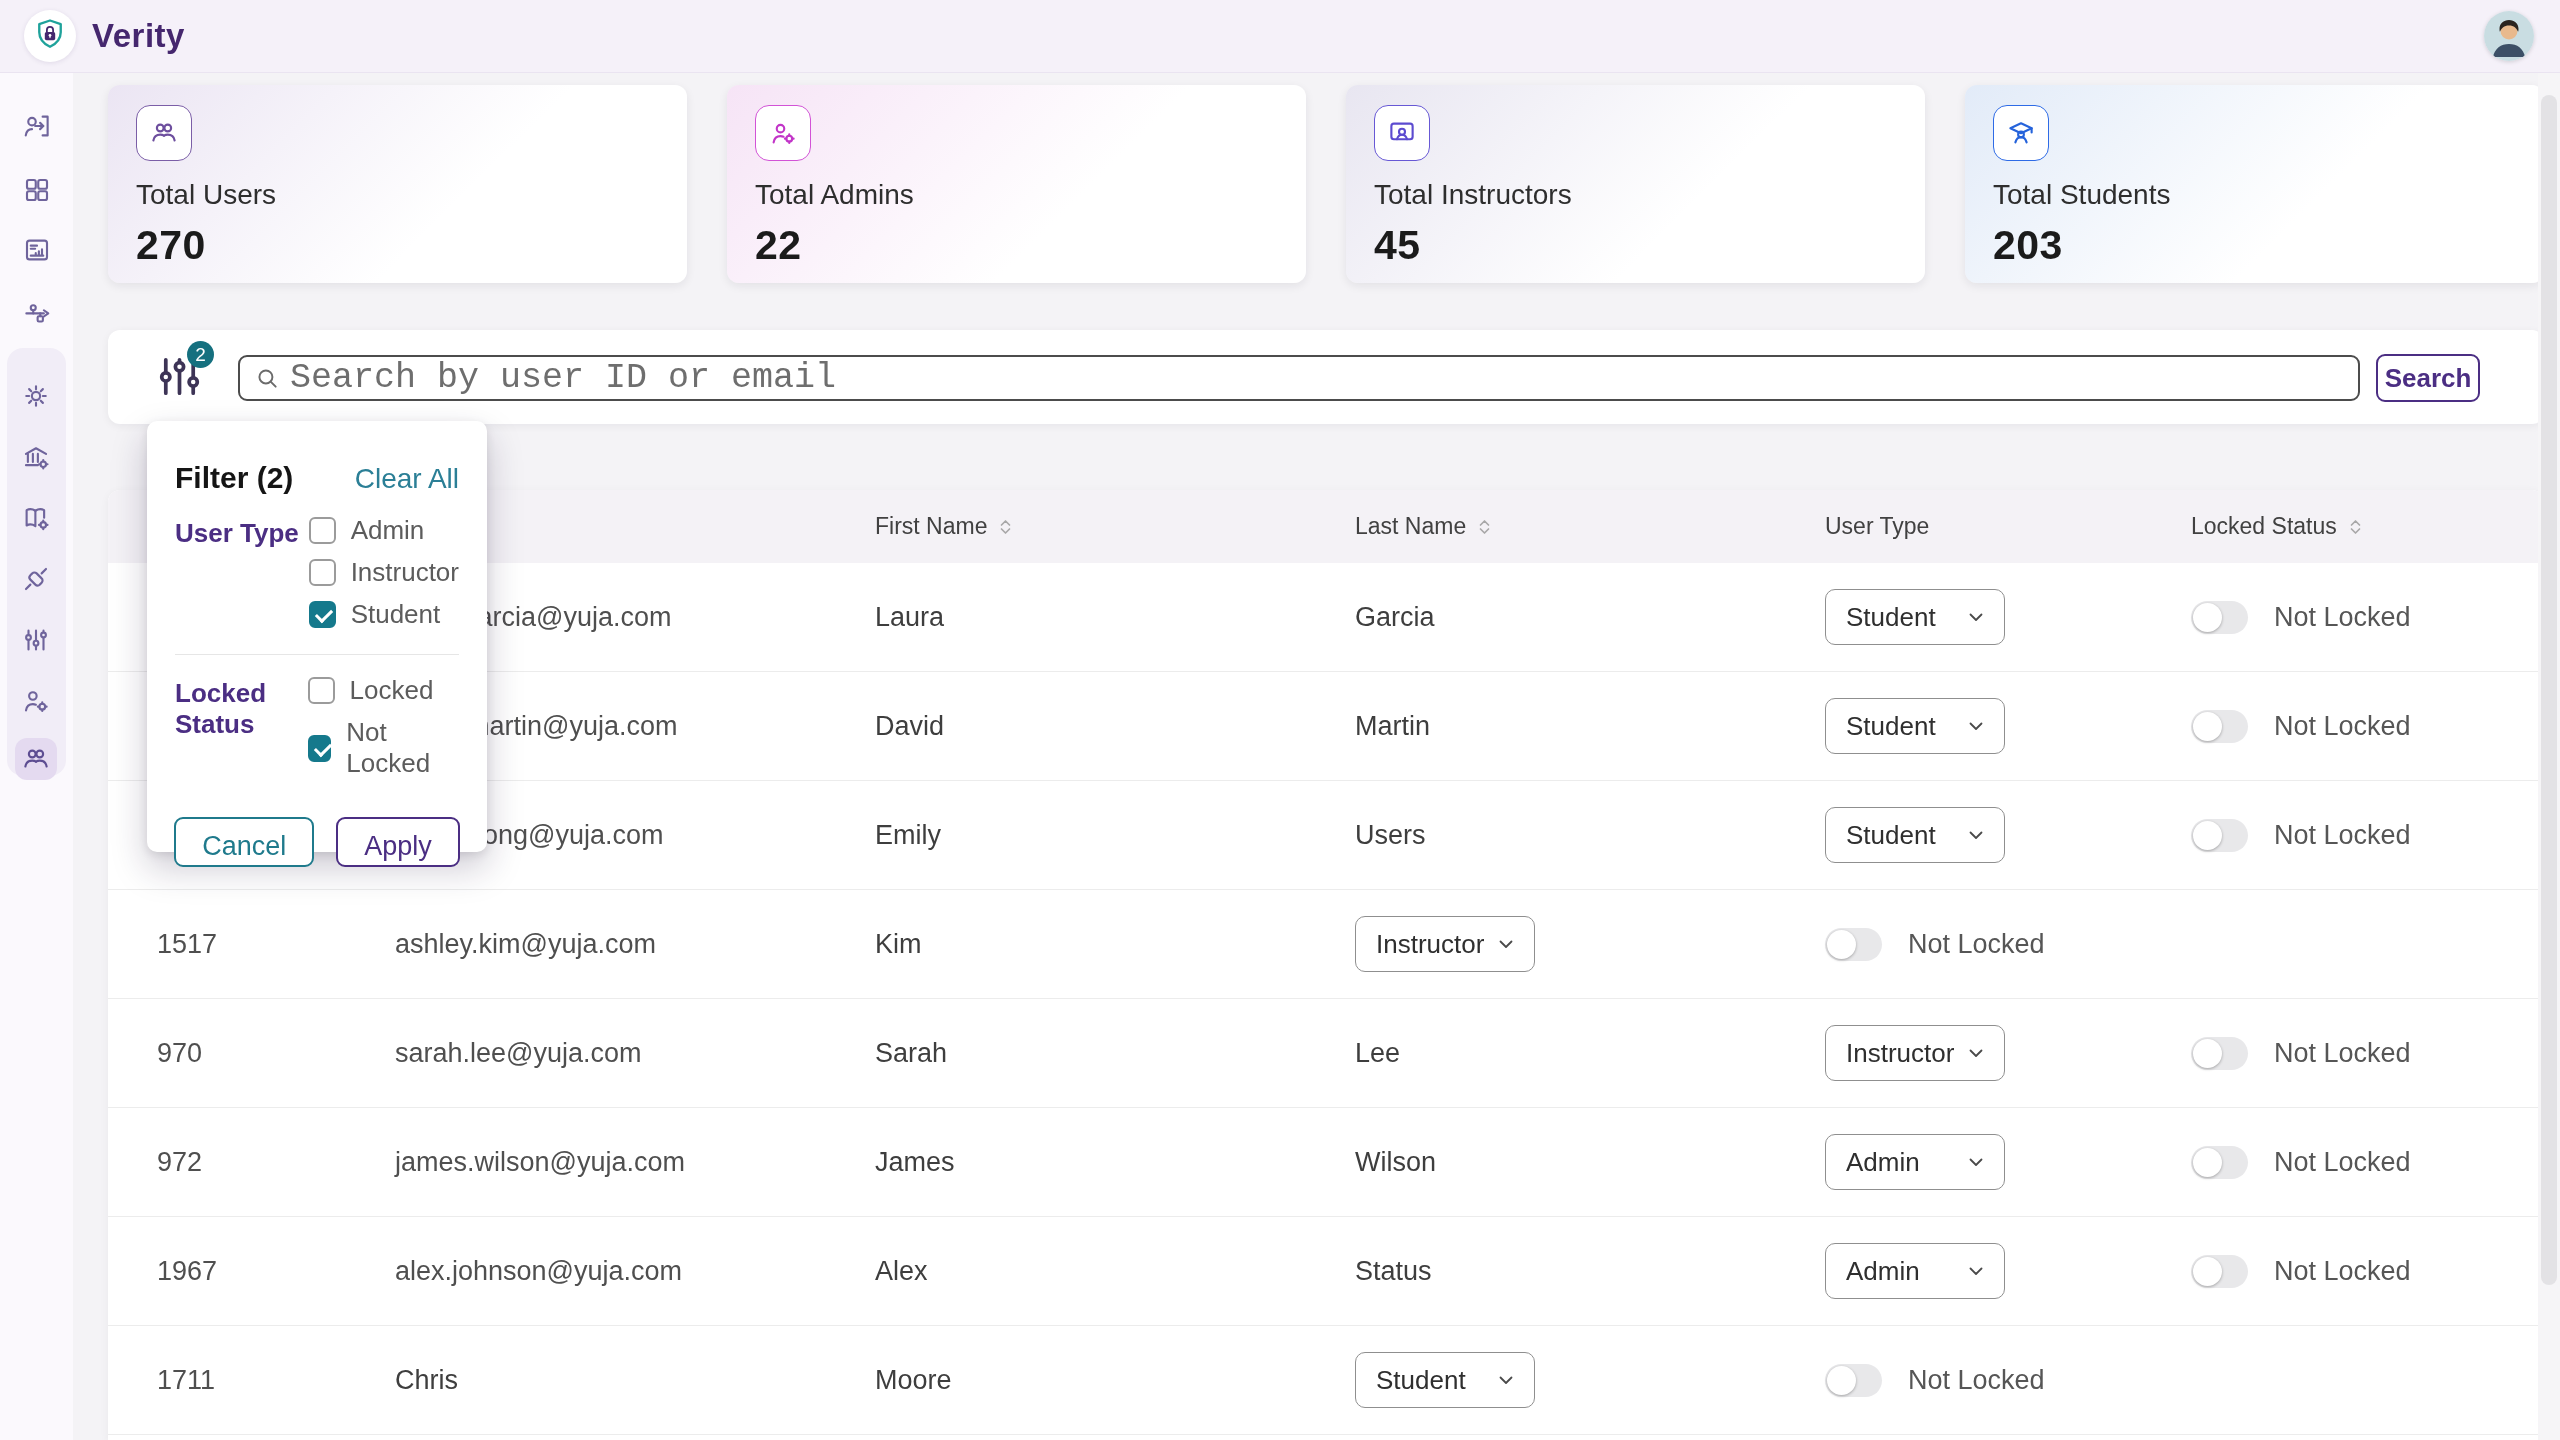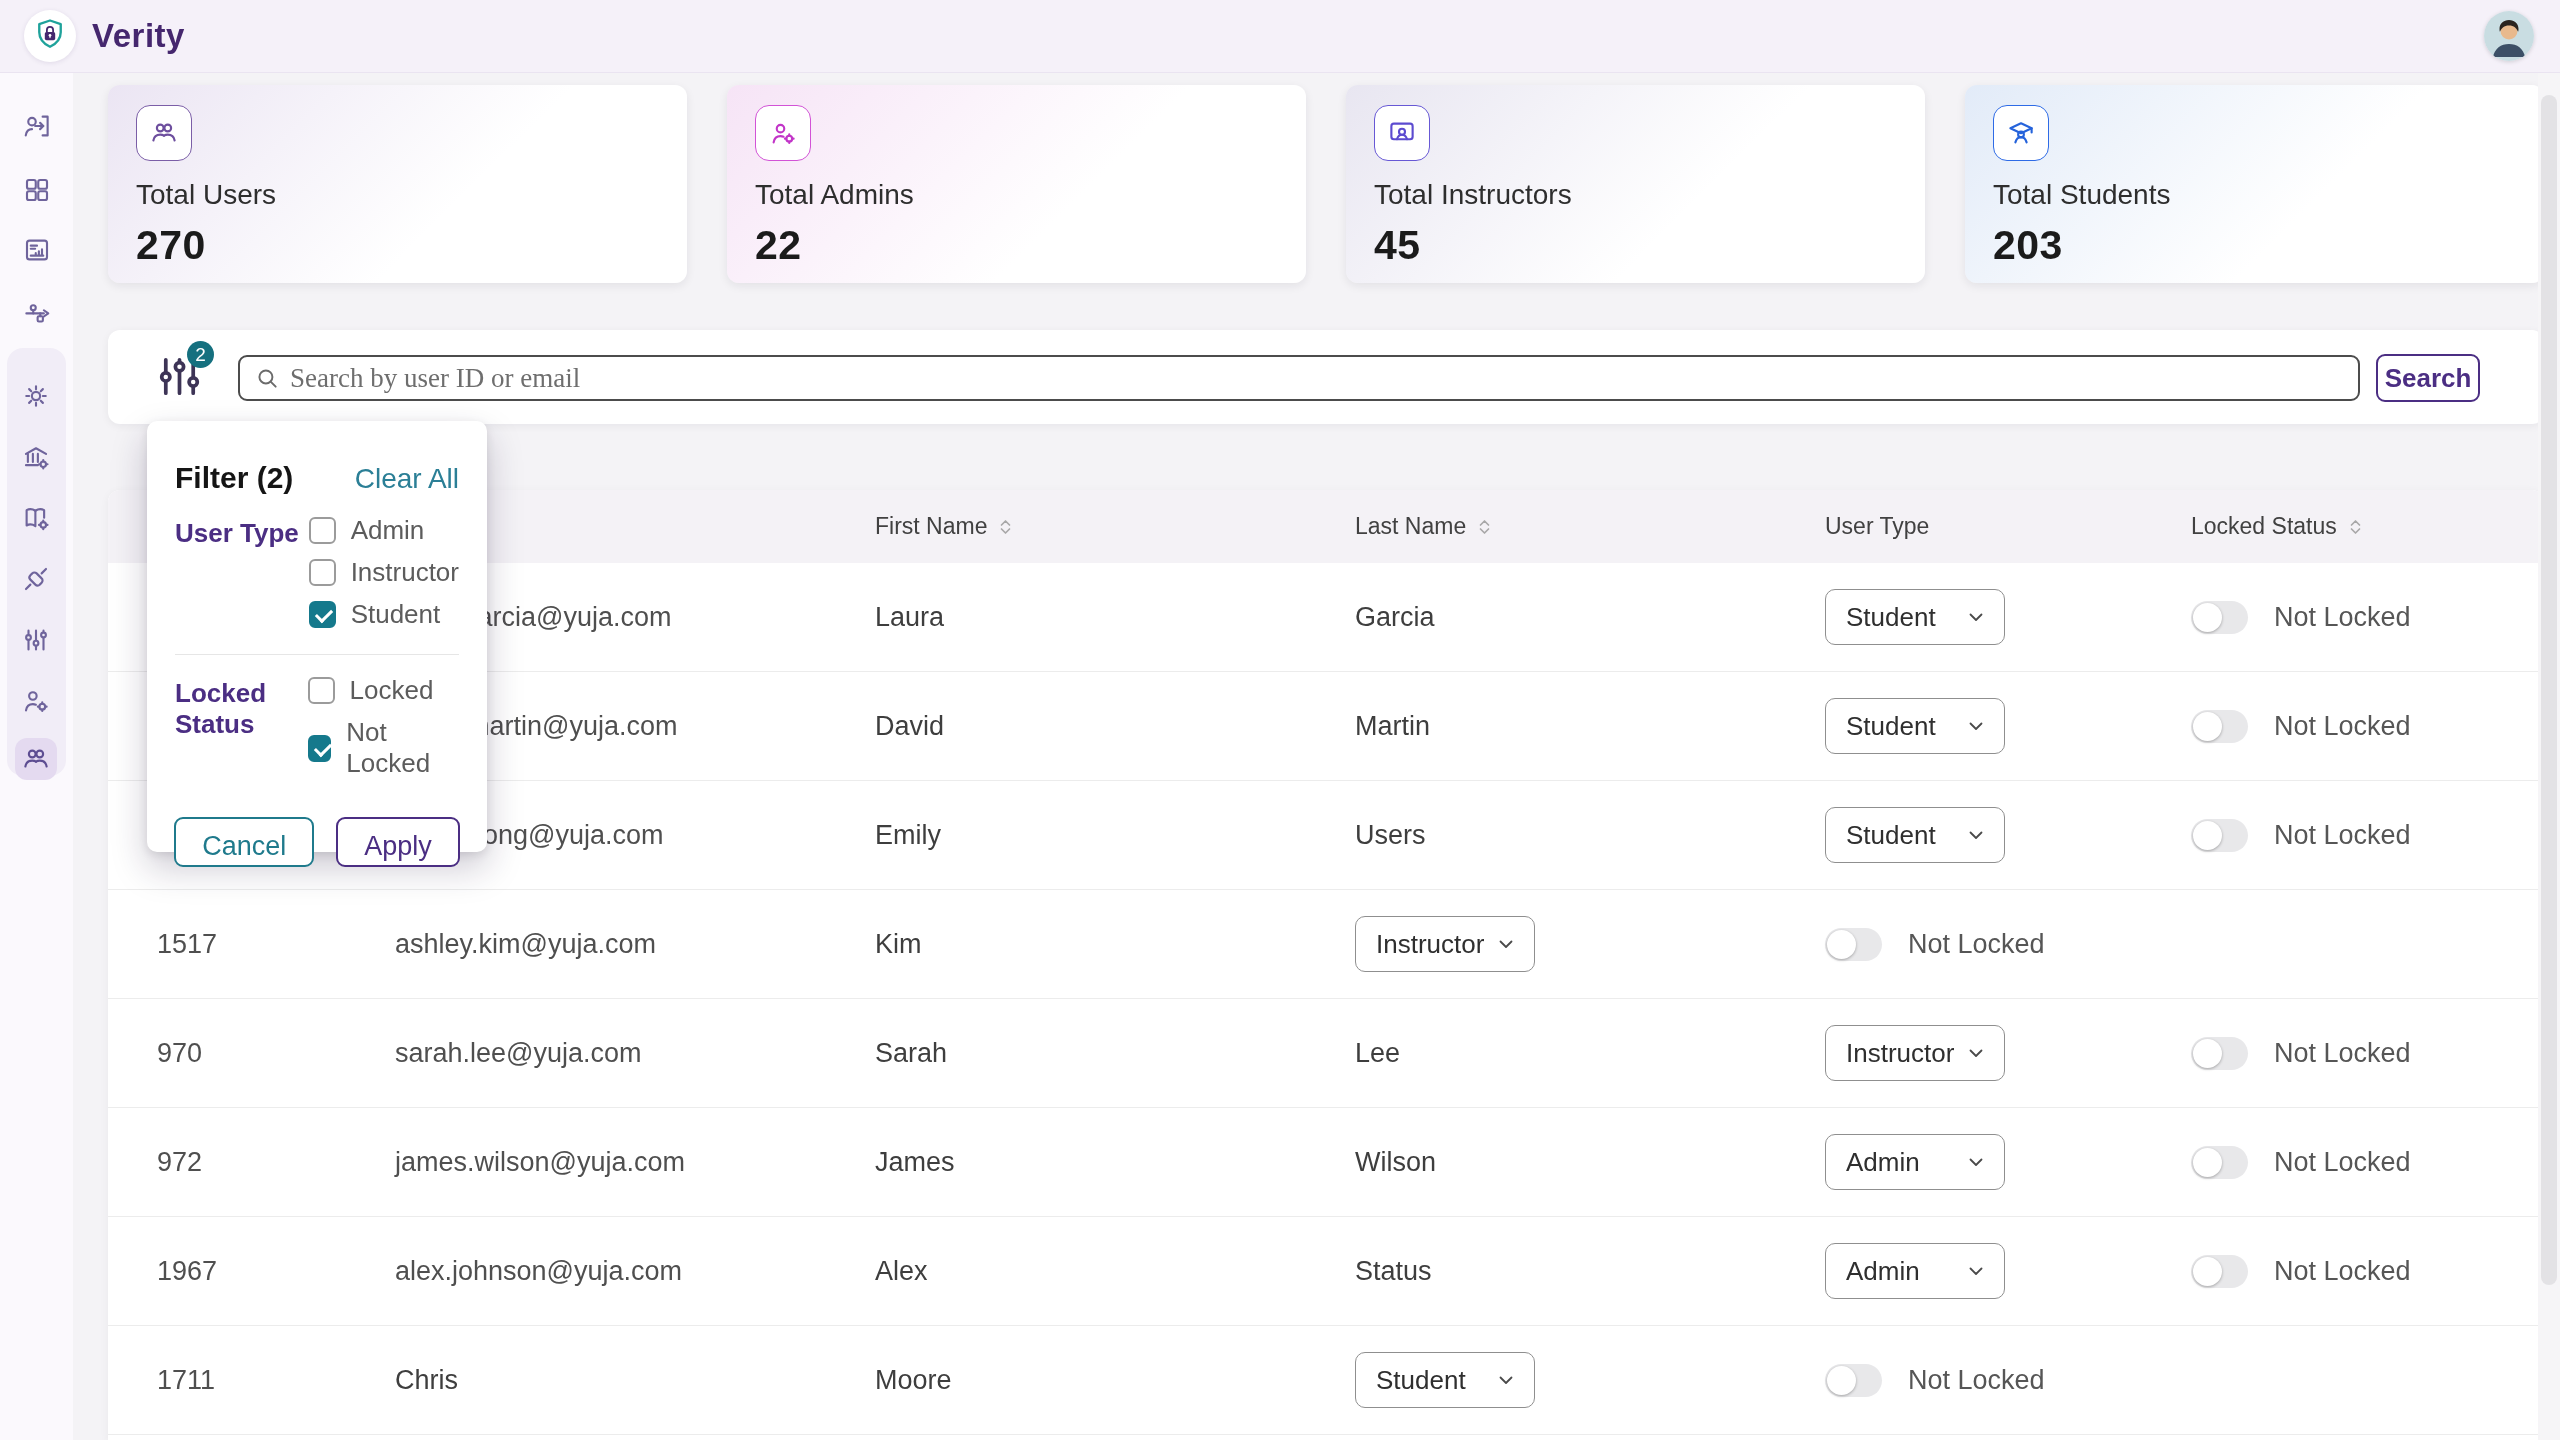--- a/index.html
+++ b/index.html
@@ -48,22 +48,22 @@
   
   .search-panel { position:absolute; left:108px; top:330px; width:2436px; height:94px; background:#fff;
                   border-radius:12px; box-shadow:0 2px 8px rgba(25,20,40,.06); }
   .filter-trigger { position:absolute; left:48px; top:23px; width:48px; height:48px; cursor:pointer; }
   .filter-badge { position:absolute; right:-10px; top:-12px; width:27px; height:27px; border-radius:50%;
                   background:#15707f; color:#fff; font-size:19px; display:flex; align-items:center;
                   justify-content:center; z-index:2; }
   .search-box { position:absolute; left:130px; top:25px; width:2122px; height:46px; background:#fff;
                 border:2px solid #4c4c4c; border-radius:9px; display:flex; align-items:center;
                 padding-left:14px; gap:10px; }
-  .search-box input { border:none; outline:none; flex:1; font-size:27px; color:#8b5cf6;
-                      font-family:Liberation Serif, serif; background:transparent; }
+  .search-box input { border:none; outline:none; flex:1; font-size:35px; color:#8b5cf6;
+                      font-family:Liberation Mono, monospace; background:transparent; }
   .search-box input::placeholder { color:#6e6e6e; }
   .search-btn { position:absolute; left:2268px; top:24px; width:104px; height:48px; background:#fff;
                 border:2px solid #4b2e83; border-radius:9px; color:#4b2e83; font-size:26px; font-weight:600;
                 font-family:"Liberation Sans",sans-serif; cursor:pointer; }
 
   
   .table-panel { position:absolute; left:108px; top:490px; width:2436px; height:950px; background:#fff;
                  border-radius:12px 12px 0 0; box-shadow:0 2px 10px rgba(25,20,40,.05); overflow:hidden; }
   .grid-cols { display:grid; grid-template-columns:238px 480px 480px 470px 366px 1fr;
                padding-left:49px; align-items:center; }

